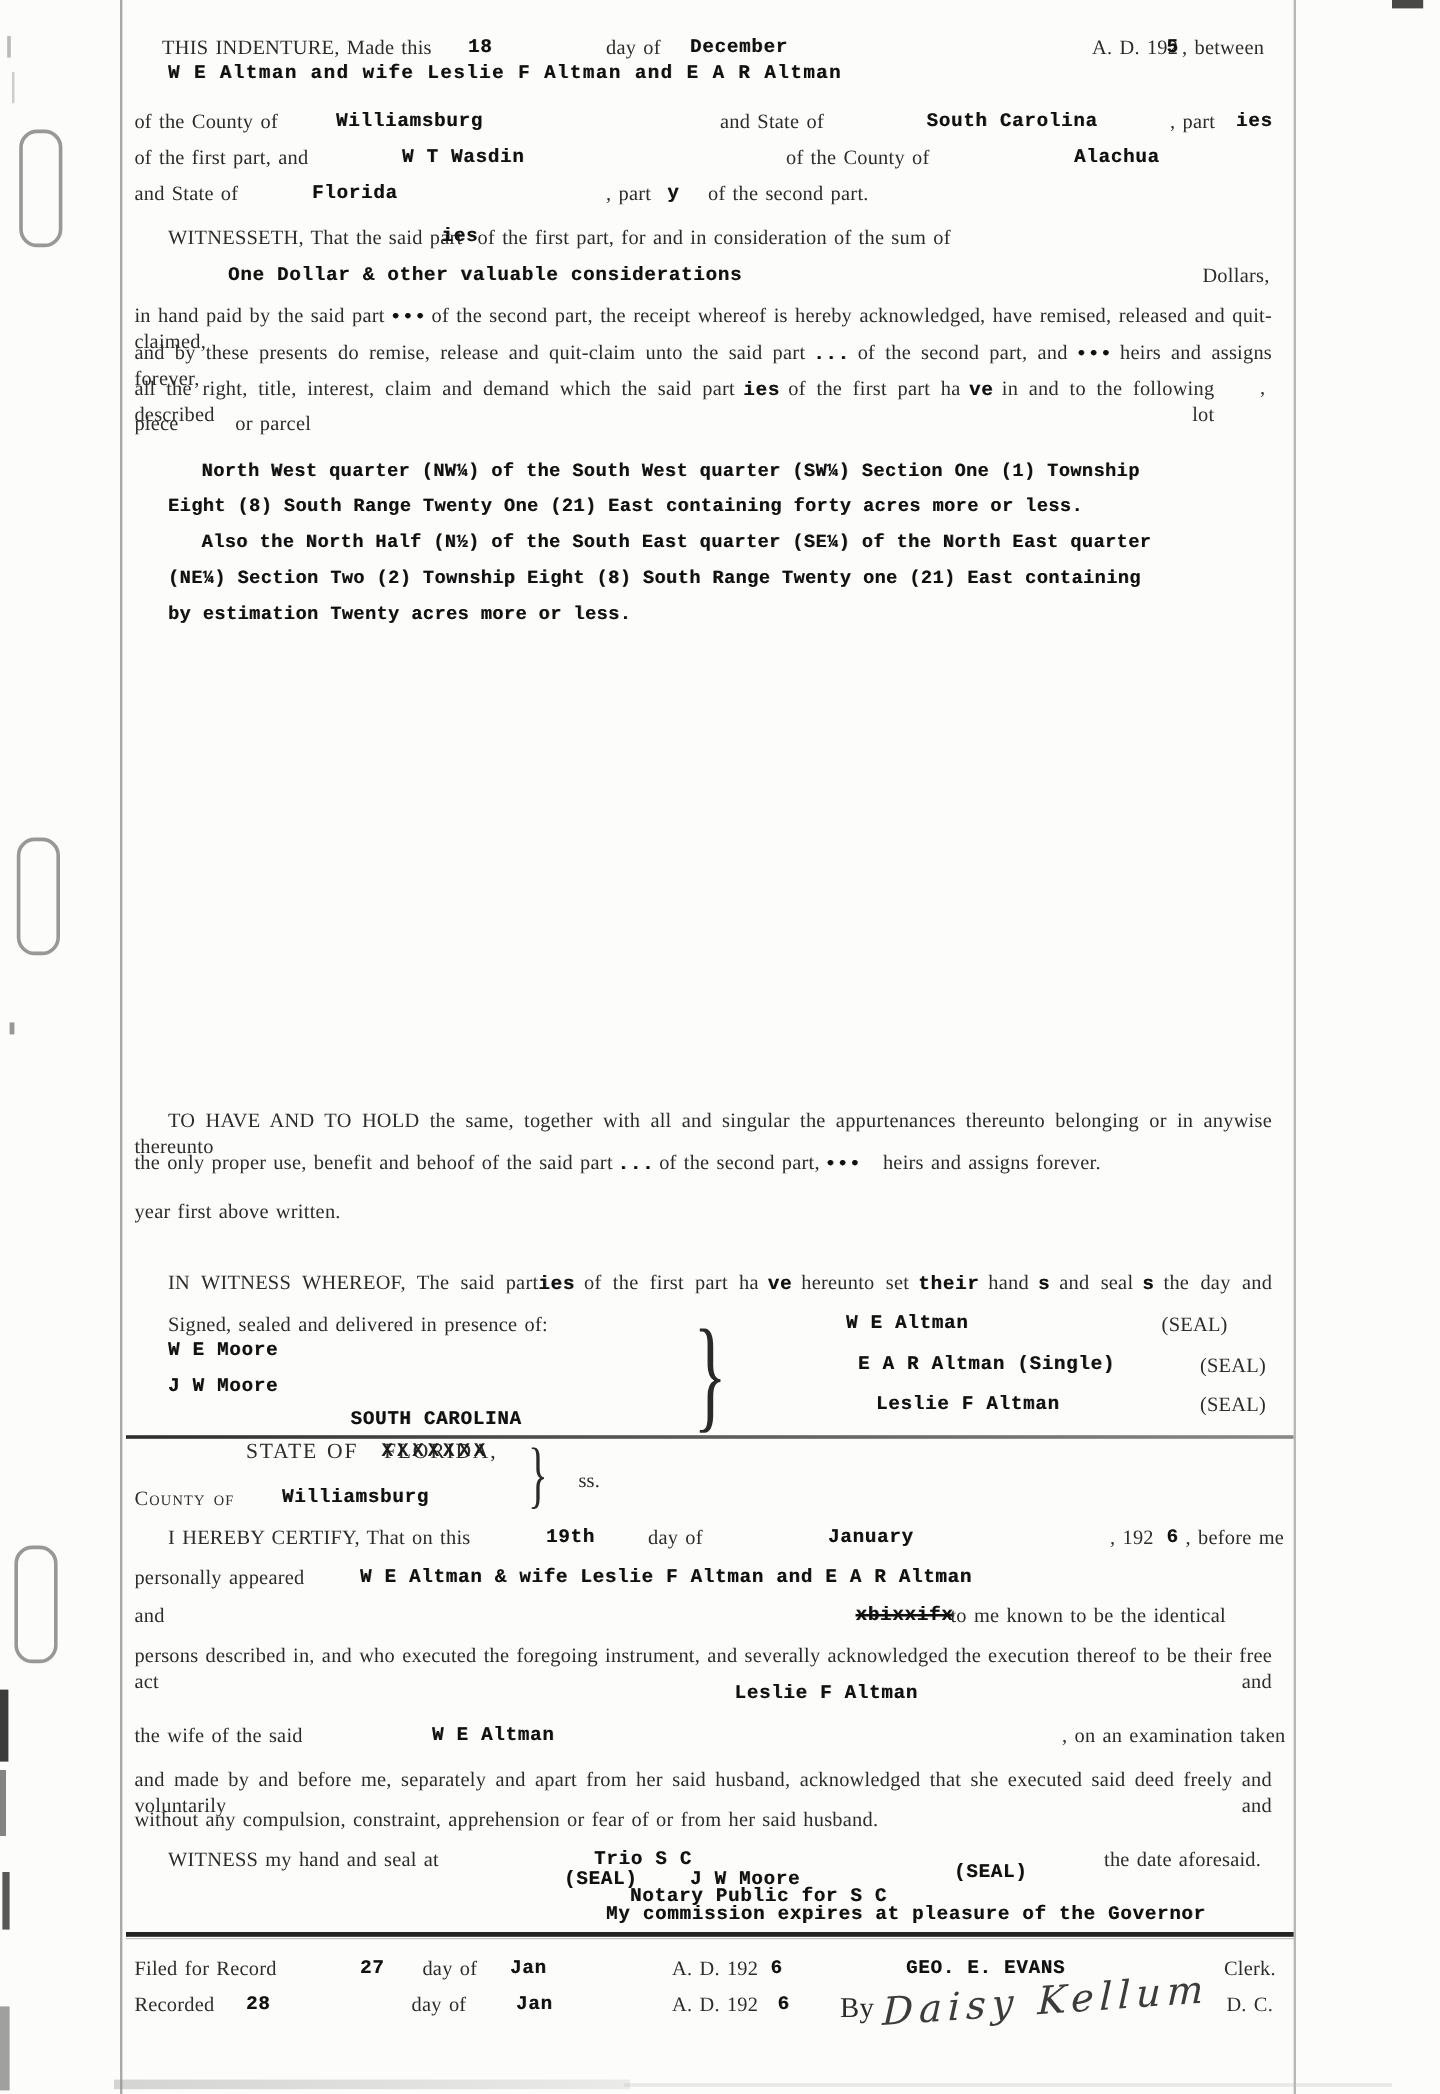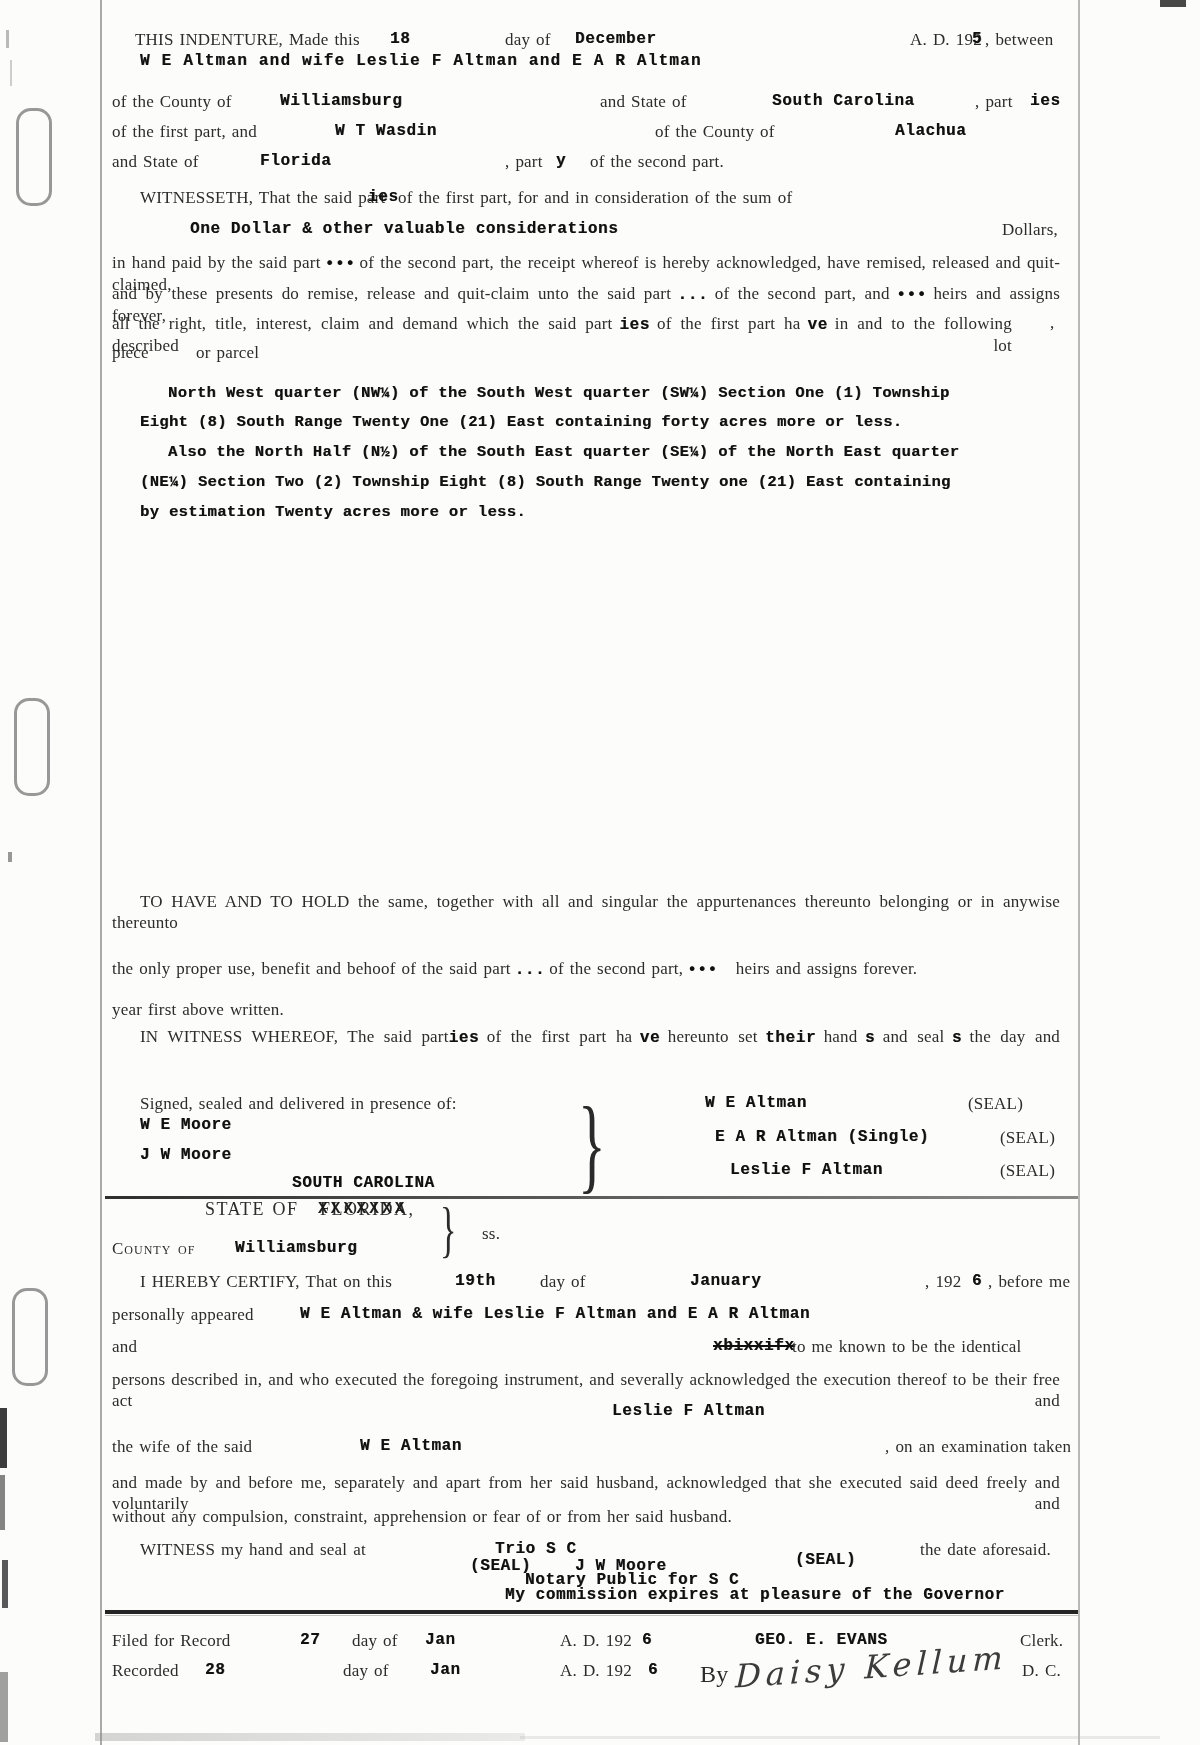--- a/index.html
+++ b/index.html
@@ -8,21 +8,21 @@
   .row{position:absolute;left:0;right:0;height:26px;padding-left:20px;}
   .abs{position:absolute;top:0;white-space:nowrap;}
   .p{font-family:"Liberation Serif",serif;font-size:17px;color:#2c2c2c;letter-spacing:.2px;word-spacing:1.5px;}
   .pl{font-size:18px;letter-spacing:1.5px;}
   .sc{font-variant:small-caps;letter-spacing:1px;}
   .t{font-family:"Liberation Mono","DejaVu Sans Mono",monospace;font-weight:700;font-size:16px;color:#101010;
      letter-spacing:.6px;text-shadow:.45px 0 0 rgba(10,10,10,.55);}
   .desc{font-size:15.5px;letter-spacing:.35px;}
   .just{position:absolute;left:112px;width:948px;text-align:justify;text-align-last:justify;
         white-space:normal;line-height:1.25;}
-  .ind{text-indent:28px;}
+  .ind{text-indent:28px;margin-top:32px;}
   .strike{text-decoration:line-through;text-decoration-thickness:2px;}
   .xwrap{position:relative;display:inline-block;}
   .xoverlay{position:absolute;left:-2px;top:1px;font-family:"Liberation Mono",monospace;font-weight:700;
             font-size:16px;letter-spacing:3.2px;color:#151515;opacity:.95;}
   .brace{position:absolute;font-family:"Liberation Serif",serif;font-weight:400;color:#2a2a2a;
          transform:scaleX(.55);transform-origin:left center;line-height:1;}
   .vrule{position:absolute;top:0;bottom:0;width:2px;}
   .hrule{position:absolute;}
   .hole{position:absolute;width:30px;height:92px;border:3px solid #6d6d6d;border-radius:15px;opacity:.7;}
   .streak{position:absolute;}

